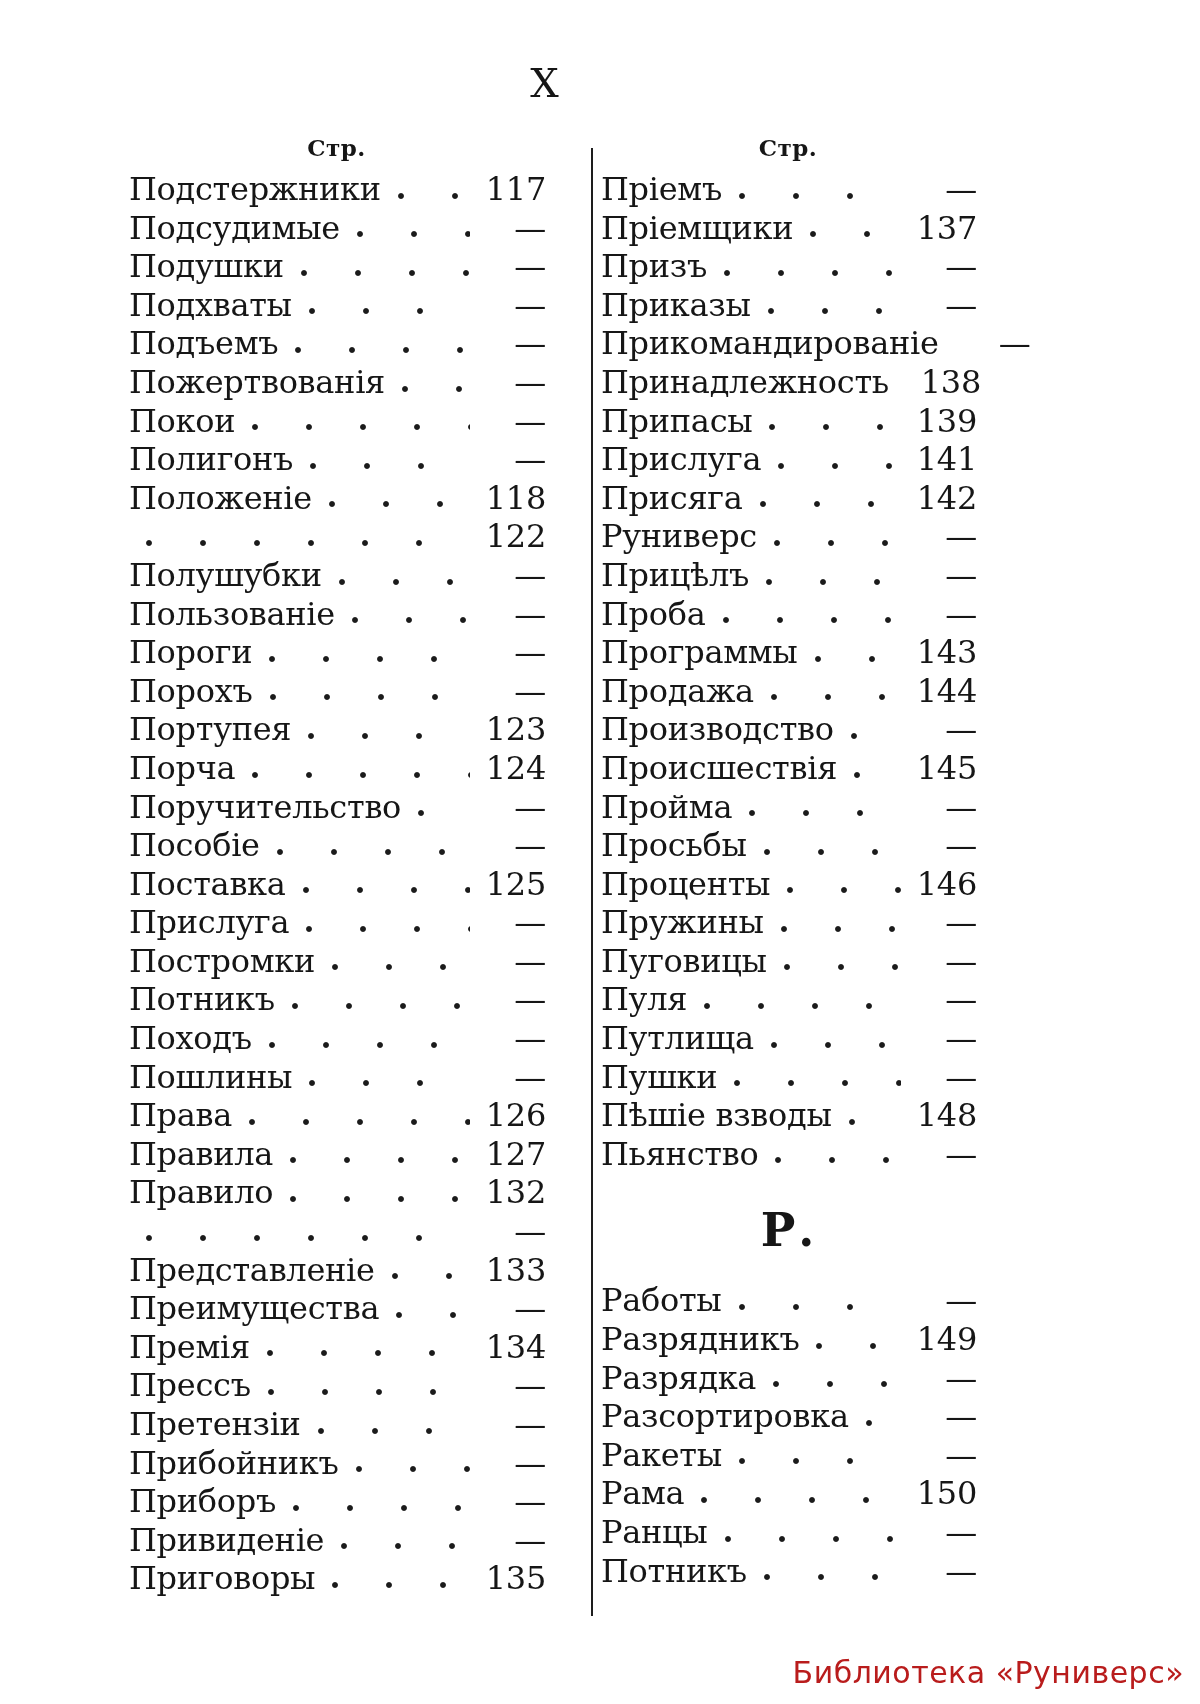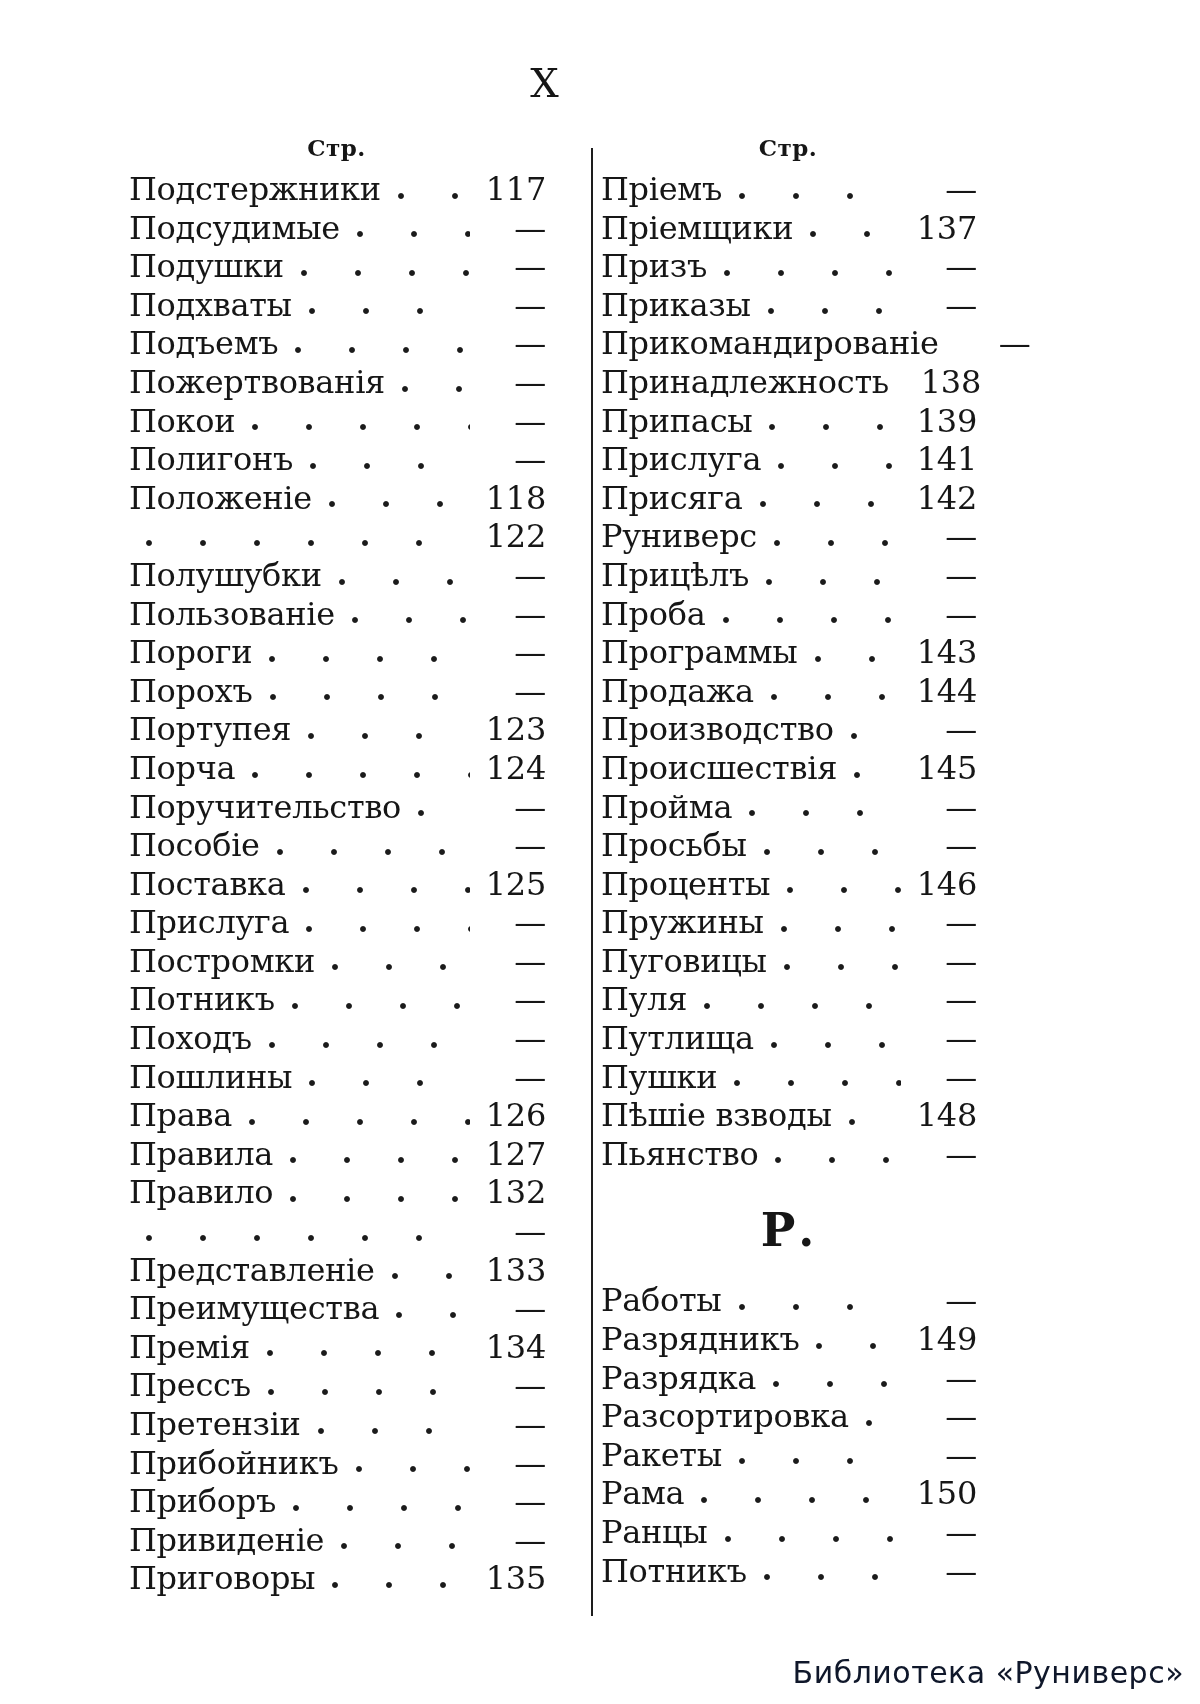--- a/index.html
+++ b/index.html
@@ -70,21 +70,21 @@
     width: 2px;
     height: 1468px;
     background: #1d1d1d;
   }
   .watermark {
     position: absolute;
     right: 16px;
     bottom: 14px;
     font-family: "DejaVu Sans", sans-serif;
     font-size: 30px;
-    color: #0f172a;
+    color: #b91c1c;
     letter-spacing: 0.5px;
   }
 </style>
 </head>
 <body>
 
 <div class="page">
 
   <div class="roman">X</div>
 

